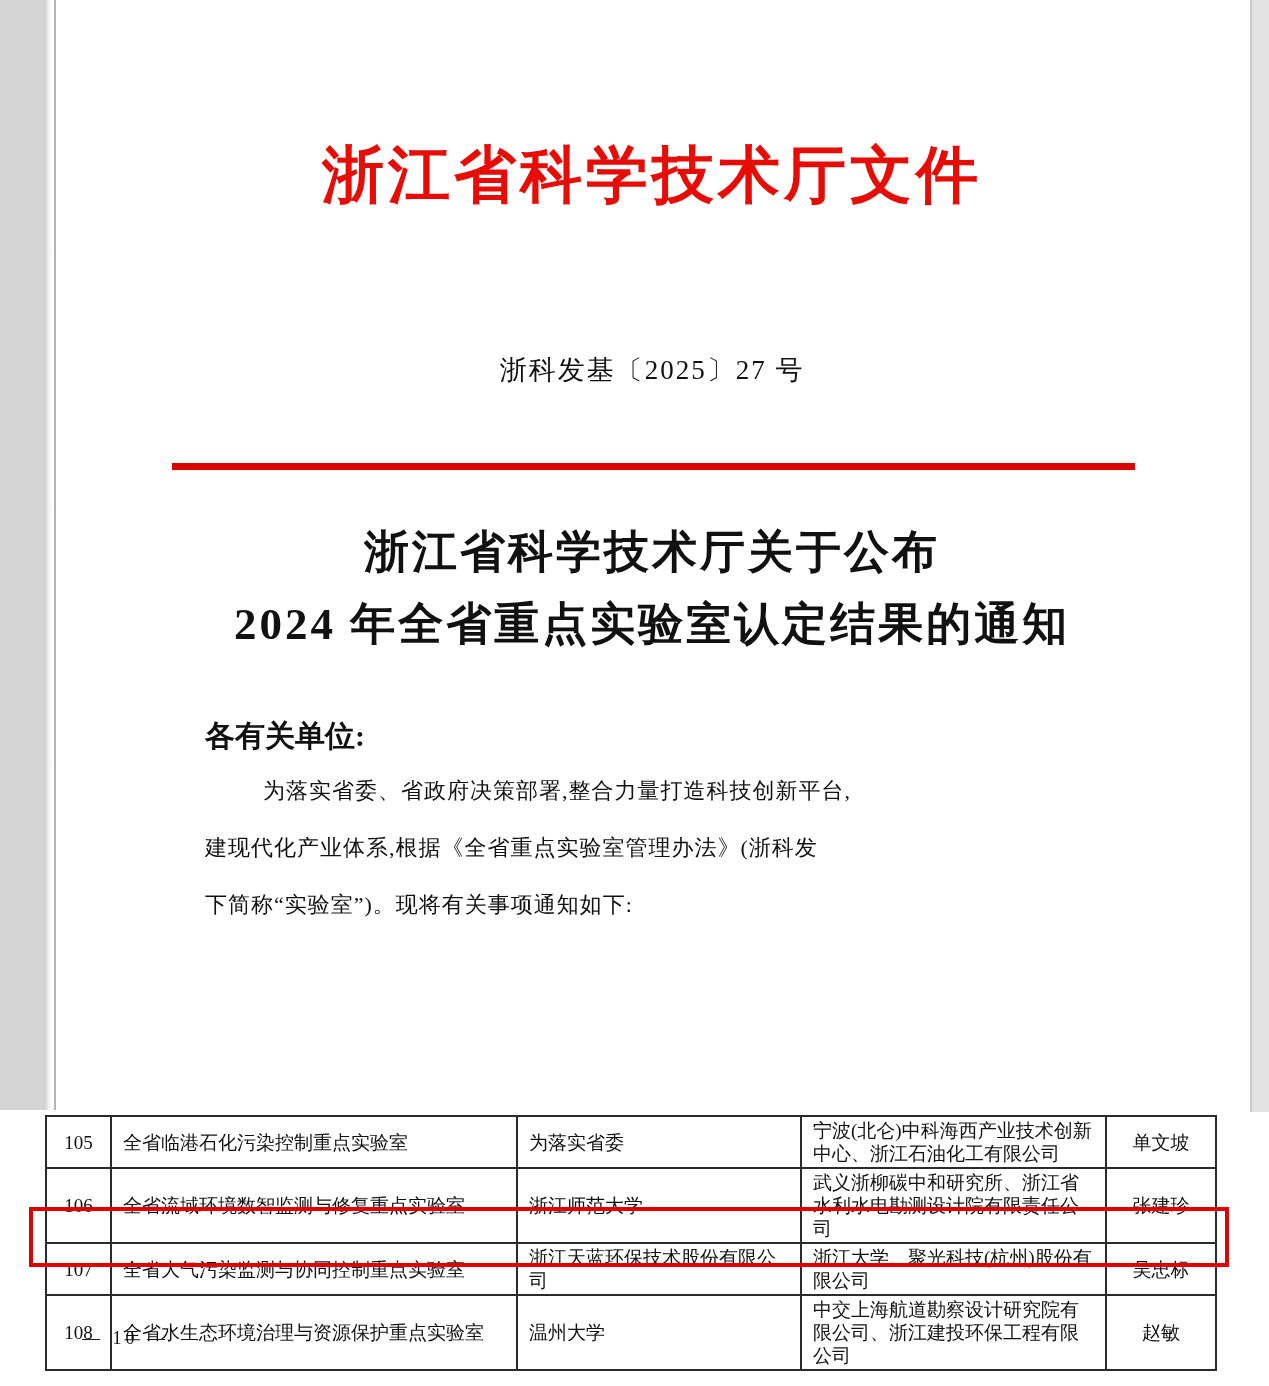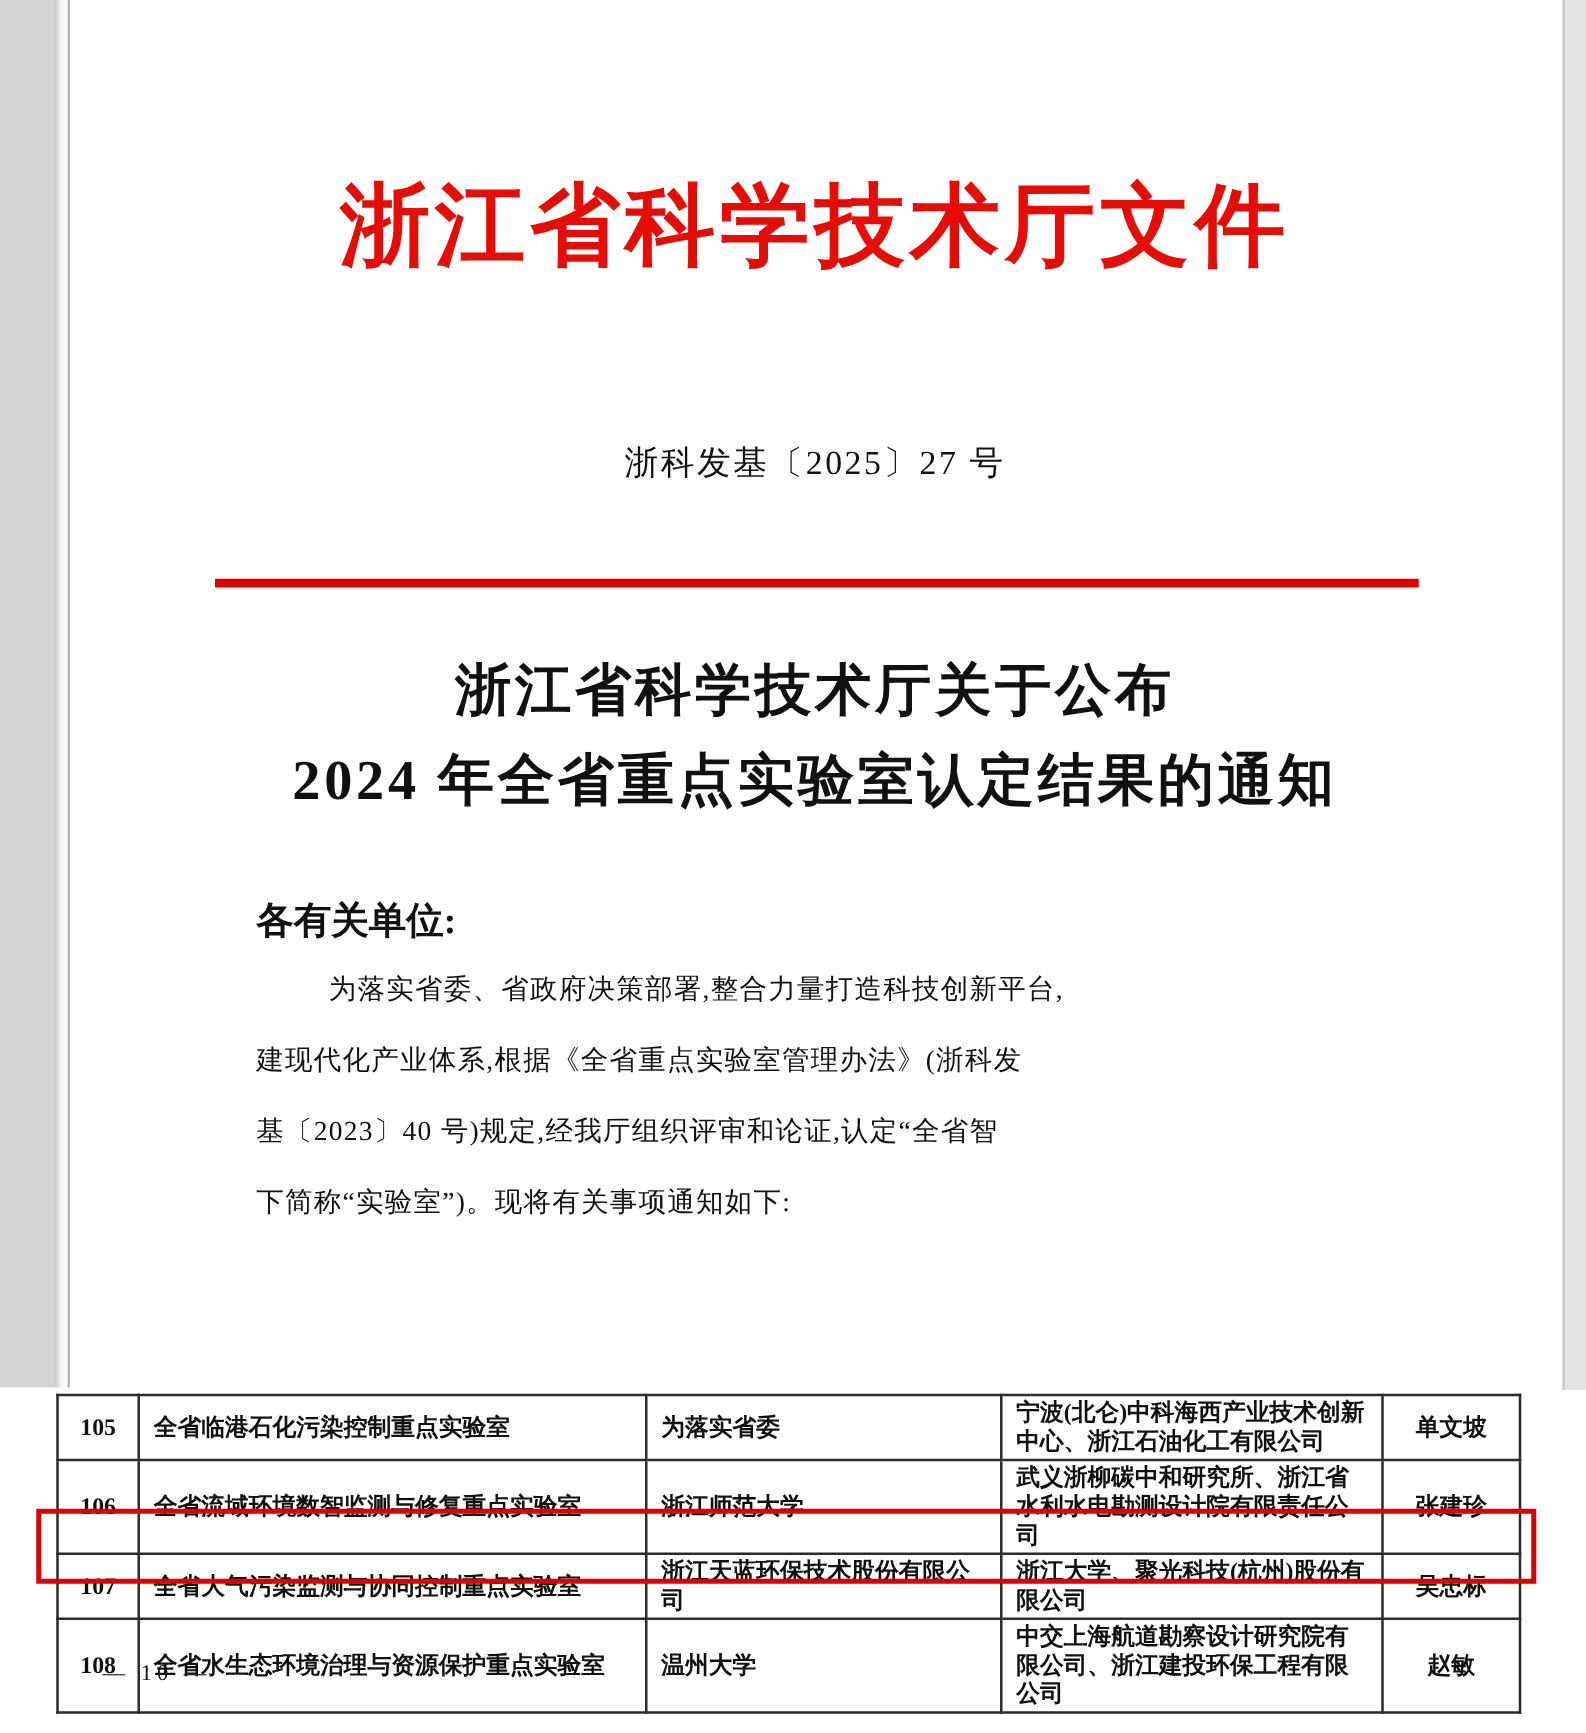--- a/index.html
+++ b/index.html
@@ -15,39 +15,39 @@
   }
   
   .gutter-left{position:absolute;left:0;top:0;width:44px;height:1110px;background:var(--gutterL);}
   .page-edge-left{position:absolute;left:44px;top:0;width:12px;height:1110px;
     background:linear-gradient(to right,#cccccc,#f6f6f6 55%,#ffffff);
     border-right:2px solid #b3b3b3;}
   .gutter-right{position:absolute;left:1250px;top:0;width:19px;height:1112px;
     background:var(--gutterR);border-left:2px solid #c9c9c9;}
   
   .red-title{position:absolute;left:56px;top:140px;width:1192px;margin:0;
-    text-align:center;font-size:72px;font-weight:bold;letter-spacing:4px;
+    text-align:center;font-size:62px;font-weight:bold;letter-spacing:4px;
     color:var(--accent);line-height:1.15;white-space:nowrap;}
   .doc-number{position:absolute;left:56px;top:352px;width:1192px;
     text-align:center;font-size:27px;letter-spacing:2px;white-space:nowrap;}
   .red-rule{position:absolute;left:172px;top:463px;width:963px;height:7px;
     background:var(--rule);}
   
   .notice-line{position:absolute;left:56px;width:1192px;text-align:center;
     font-size:45px;font-weight:bold;letter-spacing:3px;white-space:nowrap;}
   .notice-1{top:522px;}
   .notice-2{top:594px;}
   
   .salutation{position:absolute;left:205px;top:716px;font-size:30px;white-space:nowrap;font-weight:bold;}
   .body-lines{position:absolute;left:205px;top:762px;width:940px;}
   .body-line{height:57px;line-height:57px;font-size:22px;letter-spacing:1px;white-space:nowrap;}
   .body-line.first{text-indent:58px;}
   
   .lab-table{position:absolute;left:45px;top:1115px;border-collapse:collapse;
-    table-layout:fixed;background:#fff;font-weight:bold;}
+    table-layout:fixed;background:#fff;}
   .lab-table td{border:2px solid var(--tborder);font-size:19px;line-height:23px;
     padding:2px 11px;vertical-align:middle;overflow:hidden;}
   .lab-table td.c-no,.lab-table td.c-dir{text-align:center;padding:2px 4px;}
   .lab-table tr{height:50px;}
   
   .highlight-rect{position:absolute;left:29px;top:1207px;width:1200px;height:60px;
     border:4px solid var(--hl);background:transparent;pointer-events:none;}
   
   .page-number{position:absolute;left:82px;top:1328px;font-size:18px;
     letter-spacing:4px;white-space:nowrap;}
@@ -63,21 +63,20 @@
 <div class="doc-number">浙科发基〔2025〕27 号</div>
 <div class="red-rule"></div>
 
 <div class="notice-line notice-1">浙江省科学技术厅关于公布</div>
 <div class="notice-line notice-2">2024 年全省重点实验室认定结果的通知</div>
 
 <div class="salutation">各有关单位:</div>
 <div class="body-lines" id="bodyLines">
     <div class="body-line first">为落实省委、省政府决策部署,整合力量打造科技创新平台,</div>
     <div class="body-line">建现代化产业体系,根据《全省重点实验室管理办法》(浙科发</div>
-    <div class="body-line">基〔2023〕40 号)规定,经我厅组织评审和论证,认定“全省智</div>
     <div class="body-line">下简称“实验室”)。现将有关事项通知如下:</div>
   </div>
 
 <table class="lab-table" id="labTable">
   <colgroup>
     <col style="width:65px">
       <col style="width:406px">
       <col style="width:284px">
     <col style="width:305px">
       <col style="width:110px">

